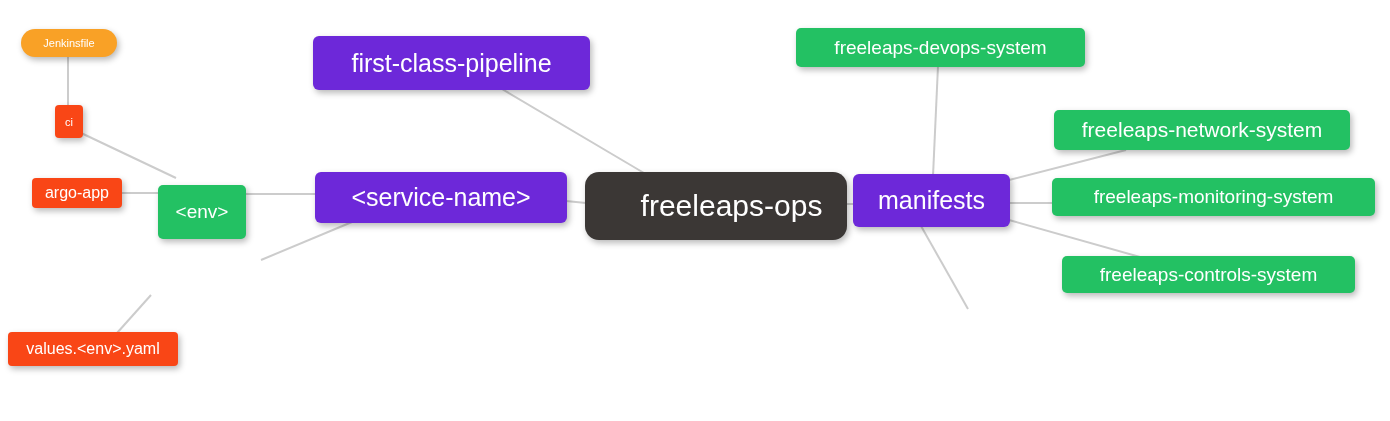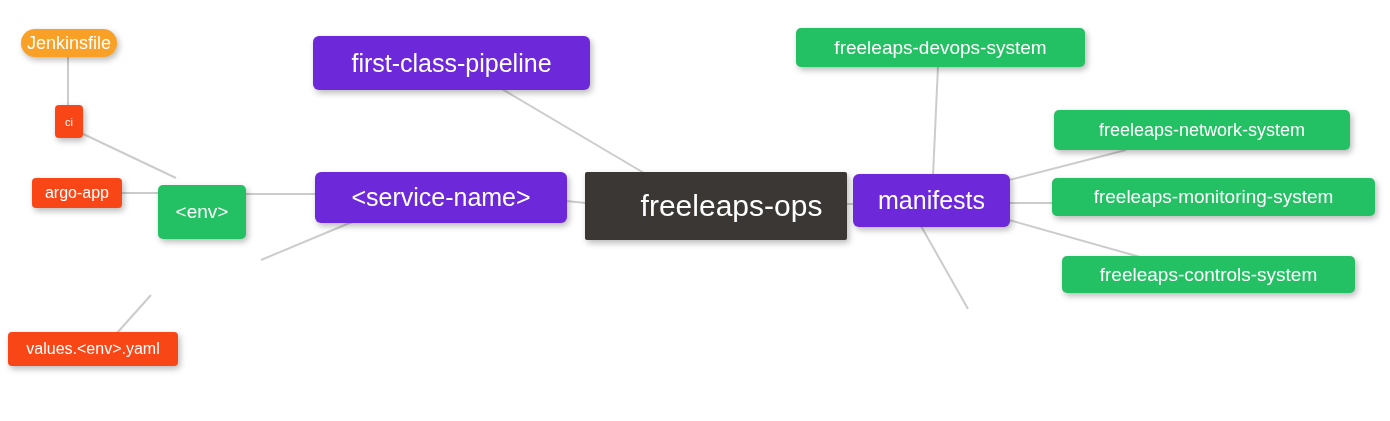--- a/index.html
+++ b/index.html
@@ -36,32 +36,32 @@
     cursor: default;
     user-select: none;
   }
   .root   { background: #3b3735; }
   .branch { background: #6d28d9; }
   .green  { background: #23c163; }
   .red    { background: #f94616; }
   .orange { background: #f9a126; }
 
   
-  #n-ops        { left: 585px;  top: 172px; width: 262px; height: 68px; font-size: 30px; border-radius: 2px; padding-left: 31px; }
+  #n-ops        { left: 585px;  top: 172px; width: 262px; height: 68px; font-size: 30px; border-radius: 14px; padding-left: 31px; }
   #n-fcp        { left: 313px;  top: 36px;  width: 277px; height: 54px; font-size: 25px; border-radius: 6px; }
   #n-service    { left: 315px;  top: 172px; width: 252px; height: 51px; font-size: 25px; border-radius: 6px; }
   #n-manifests  { left: 853px;  top: 174px; width: 157px; height: 53px; font-size: 25px; border-radius: 6px; }
   #n-env        { left: 158px;  top: 185px; width: 88px;  height: 54px; font-size: 19px; }
   #n-helm       { left: 147px;  top: 257px; width: 116px; height: 39px; font-size: 19px; }
   #n-ci         { left: 55px;   top: 105px; width: 28px;  height: 33px; font-size: 11px; border-radius: 4px; }
   #n-argo       { left: 32px;   top: 178px; width: 90px;  height: 30px; font-size: 16px; border-radius: 4px; }
-  #n-jenkins    { left: 21px;   top: 29px;  width: 96px;  height: 28px; font-size: 18px; border-radius: 14px; }
+  #n-jenkins    { left: 21px;   top: 29px;  width: 96px;  height: 28px; font-size: 11px; border-radius: 14px; }
   #n-values     { left: 8px;    top: 332px; width: 170px; height: 34px; font-size: 16px; border-radius: 4px; }
   #n-devops     { left: 796px;  top: 28px;  width: 289px; height: 39px; font-size: 19px; }
-  #n-network    { left: 1054px; top: 110px; width: 296px; height: 40px; font-size: 18px; }
+  #n-network    { left: 1054px; top: 110px; width: 296px; height: 40px; font-size: 21px; }
   #n-monitoring { left: 1052px; top: 178px; width: 323px; height: 38px; font-size: 19px; }
   #n-controls   { left: 1062px; top: 256px; width: 293px; height: 37px; font-size: 19px; }
   #n-storage    { left: 815px;  top: 308px; width: 287px; height: 37px; font-size: 19px; }
 </style>
 </head>
 <body>
 
 <div class="canvas">
 
   <svg class="edges" viewBox="0 0 1390 421" xmlns="http://www.w3.org/2000/svg">

